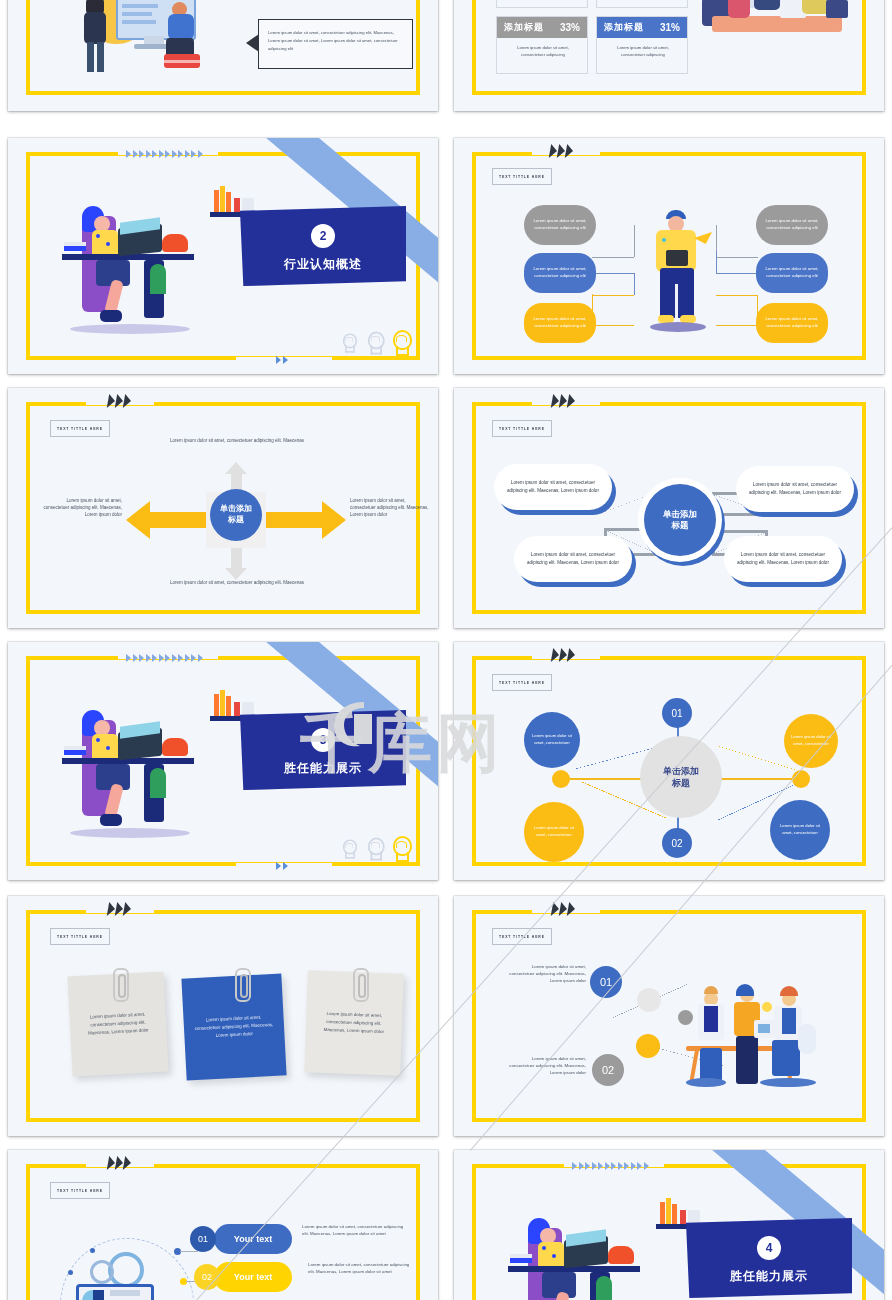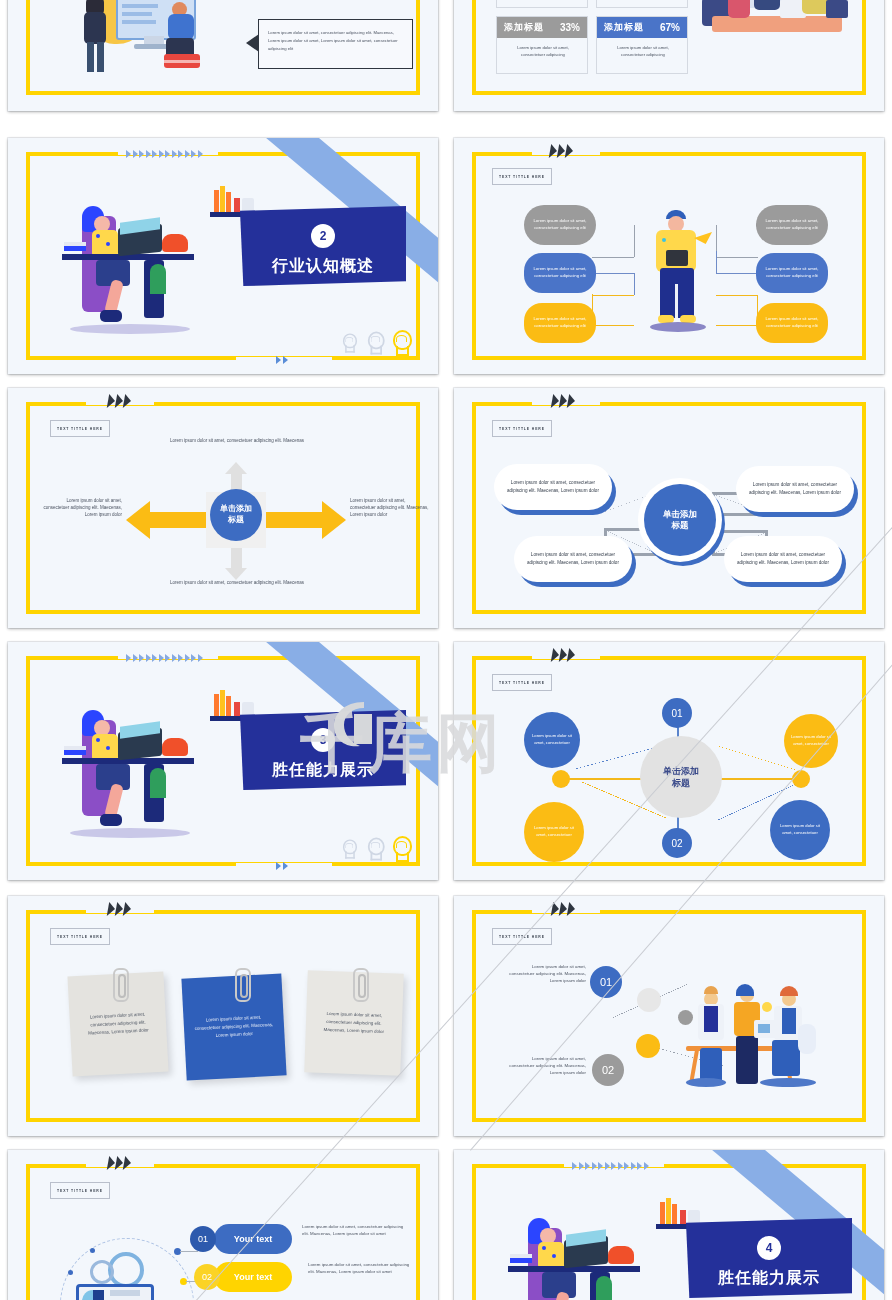--- a/index.html
+++ b/index.html
@@ -39,21 +39,21 @@
   .ribbon{position:absolute;width:300px;height:34px;background:#89aee6;
           transform:rotate(40deg);transform-origin:0 0;}
 
   
   .navcard{position:absolute;background:#24309a;
            box-shadow:6px 7px 12px rgba(40,50,90,.30);}
   .navcard .num{position:absolute;left:50%;transform:translateX(-50%);
        width:24px;height:24px;border-radius:50%;background:#fff;color:#24309a;
        font-weight:700;font-size:12px;display:flex;align-items:center;justify-content:center;}
   .navcard .cn{position:absolute;left:50%;transform:translateX(-50%);
-       color:#fff;font-weight:700;font-size:16px;letter-spacing:1px;white-space:nowrap;}
+       color:#fff;font-weight:700;font-size:12px;letter-spacing:1px;white-space:nowrap;}
 
   
   .bulbs{position:absolute;display:flex;gap:5px;align-items:flex-end;}
   .bulb{position:relative;width:21px;height:26px;}
   .bulb .g{position:absolute;top:0;left:3px;width:15px;height:16px;border-radius:50% 50% 45% 45%;
            border:2px solid currentColor;}
   .bulb .b{position:absolute;bottom:0;left:6px;width:9px;height:8px;
            border-left:2px solid currentColor;border-right:2px solid currentColor;
            border-bottom:2px solid currentColor;}
   .bulb .f{position:absolute;top:5px;left:6px;width:9px;height:6px;
@@ -182,21 +182,21 @@
       <div class="pbar" style="background:#9b9b9b;">
         <span class="t">添加标题</span>
         <span class="v">33%</span>
       </div>
       <div class="lorem" style="left:8px;top:28px;width:76px;font-size:4.2px;">Lorem ipsum dolor sit amet, consectetuer adipiscing</div>
     </div>
 
     <div class="pbox" style="left:142px;top:152px;width:92px;height:58px;">
       <div class="pbar" style="background:#4a74c8;">
         <span class="t">添加标题</span>
-        <span class="v">67%</span>
+        <span class="v">31%</span>
       </div>
       <div class="lorem" style="left:8px;top:28px;width:76px;font-size:4.2px;">Lorem ipsum dolor sit amet, consectetuer adipiscing</div>
     </div>
 
     <div class="ill" style="left:248px;top:92px;width:150px;height:88px;">
       <div class="sq" style="left:20px;top:0;width:112px;height:52px;background:#dbe4f3;"></div>
       <div class="sq" style="left:0;top:36px;width:40px;height:34px;background:#3b4a86;border-radius:10px 10px 4px 4px;"></div>
       <div class="sq" style="left:10px;top:60px;width:130px;height:16px;background:#f0a07e;border-radius:3px;"></div>
 
       <div class="sq" style="left:26px;top:34px;width:22px;height:28px;background:#d9566c;border-radius:5px;"></div>

